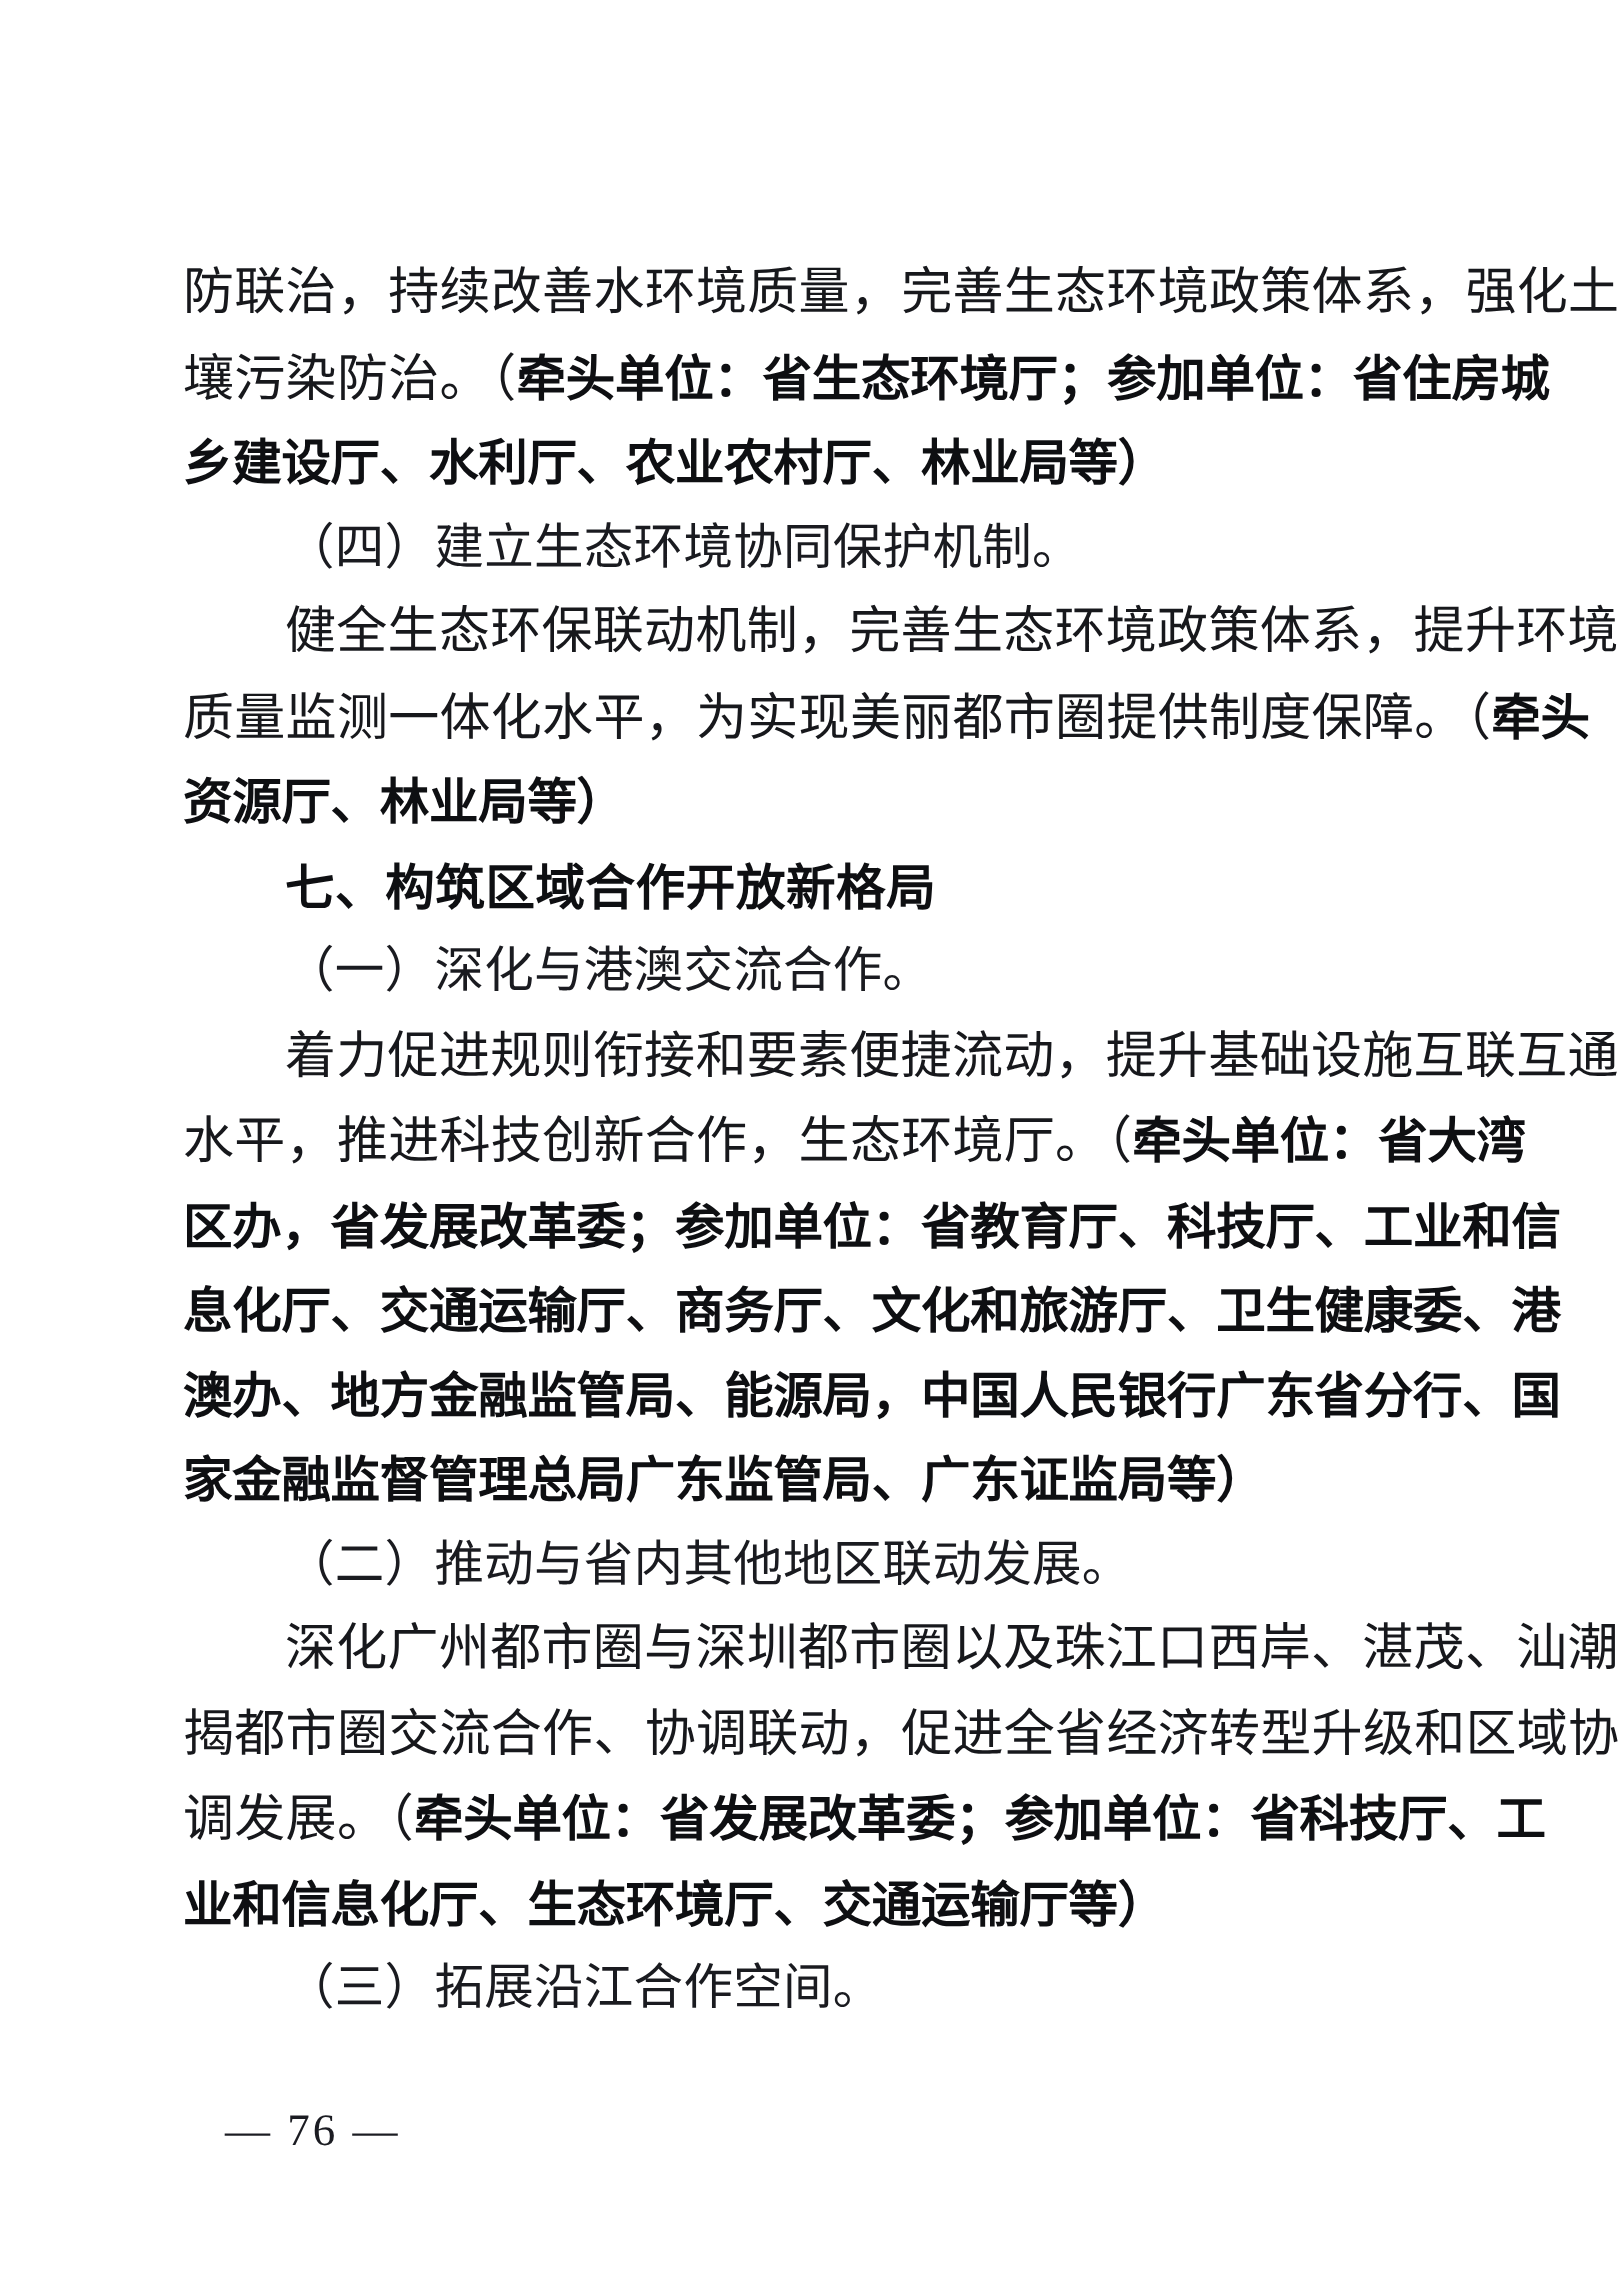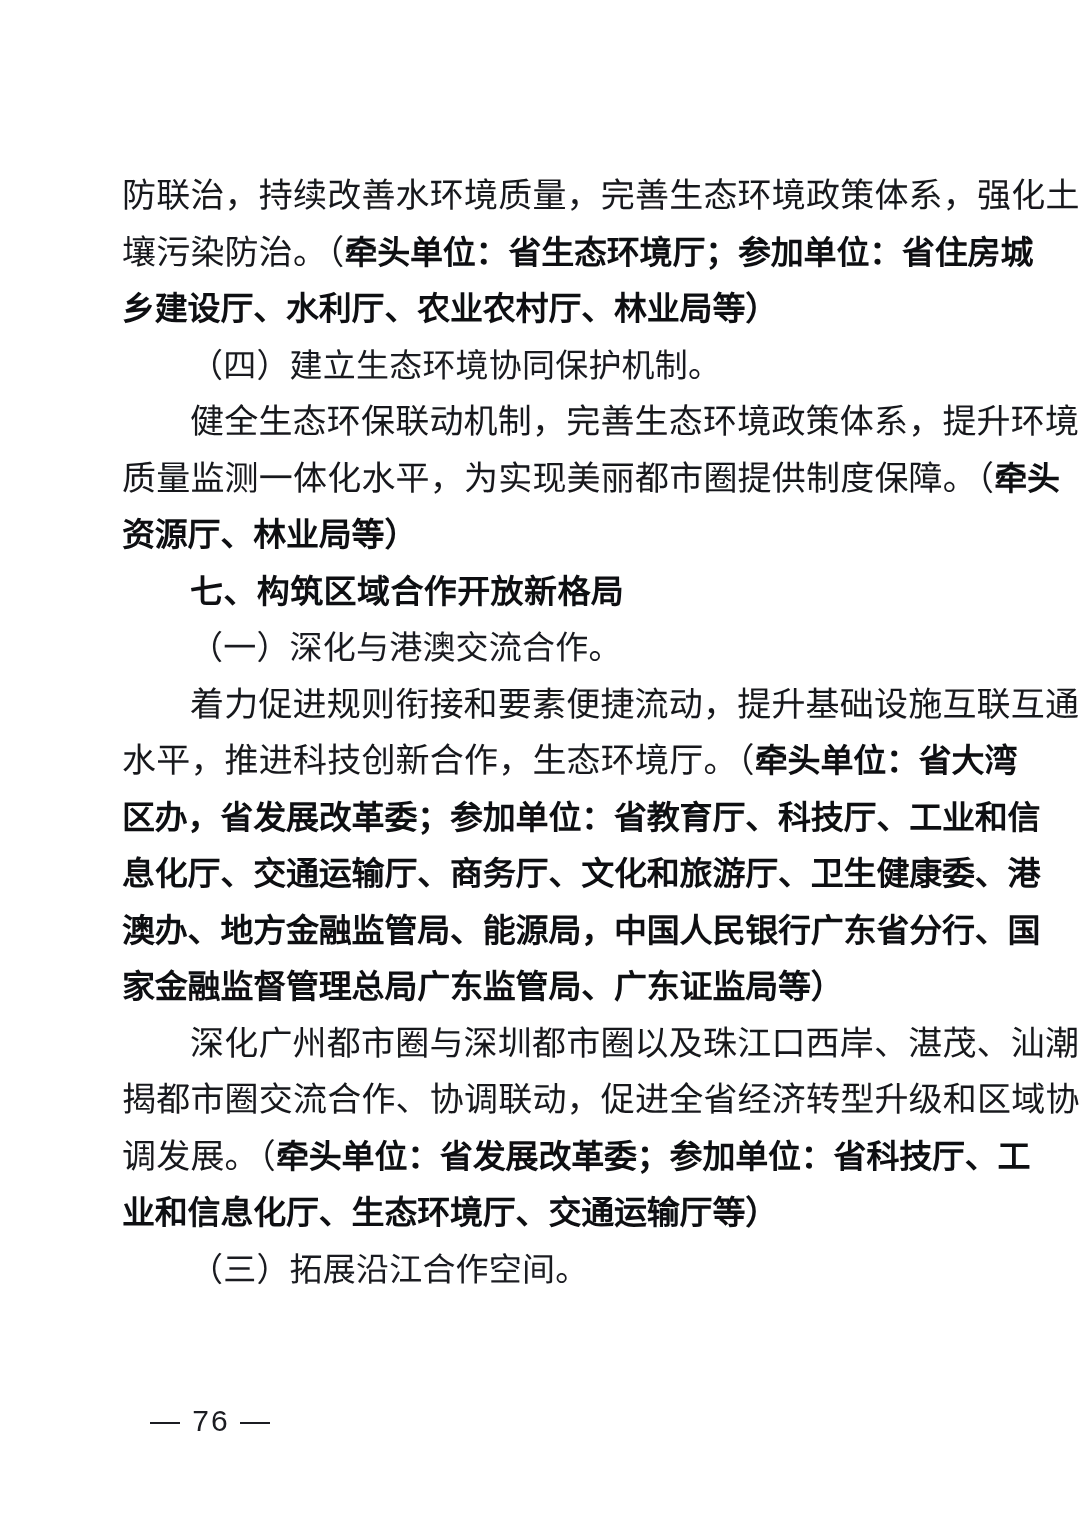--- a/index.html
+++ b/index.html
@@ -71,21 +71,21 @@
     font-size: 33px;
     color: #0e0f12;
     letter-spacing: -0.2px;
   }
 
   
   .page-number {
     position: absolute;
     left: 150px;
     top: 1404px;
-    font-family: Liberation Sans, sans-serif;
+    font-family: Liberation Serif, serif;
     font-size: 30px;
     color: #1b1c22;
     letter-spacing: 2px;
     white-space: pre;
   }
 </style>
 </head>
 <body>
 
 <div class="page">
@@ -99,20 +99,21 @@
       <div class="line"><span class="run run-body">质量监测一体化水平，为实现美丽都市圈提供制度保障。（</span><span class="run run-bold">牵头</span></div>
       <div class="line"><span class="run run-bold">资源厅、林业局等）</span></div>
       <div class="line indent"><span class="run section-heading">七、构筑区域合作开放新格局</span></div>
       <div class="line indent"><span class="run kai-text">（一）深化与港澳交流合作。</span></div>
       <div class="line indent"><span class="run run-body">着力促进规则衔接和要素便捷流动，提升基础设施互联互通</span></div>
       <div class="line"><span class="run run-body">水平，推进科技创新合作，生态环境厅。（</span><span class="run run-bold">牵头单位：省大湾</span></div>
       <div class="line"><span class="run run-bold">区办，省发展改革委；参加单位：省教育厅、科技厅、工业和信</span></div>
       <div class="line"><span class="run run-bold">息化厅、交通运输厅、商务厅、文化和旅游厅、卫生健康委、港</span></div>
       <div class="line"><span class="run run-bold">澳办、地方金融监管局、能源局，中国人民银行广东省分行、国</span></div>
       <div class="line"><span class="run run-bold">家金融监督管理总局广东监管局、广东证监局等）</span></div>
+      <div class="line indent"><span class="run kai-text">（二）推动与省内其他地区联动发展。</span></div>
       <div class="line indent"><span class="run run-body">深化广州都市圈与深圳都市圈以及珠江口西岸、湛茂、汕潮</span></div>
       <div class="line"><span class="run run-body">揭都市圈交流合作、协调联动，促进全省经济转型升级和区域协</span></div>
       <div class="line"><span class="run run-body">调发展。（</span><span class="run run-bold">牵头单位：省发展改革委；参加单位：省科技厅、工</span></div>
       <div class="line"><span class="run run-bold">业和信息化厅、生态环境厅、交通运输厅等）</span></div>
       <div class="line indent"><span class="run kai-text">（三）拓展沿江合作空间。</span></div>
     </div>
 
   <div class="page-number">— 76 —</div>
 
 </div>

